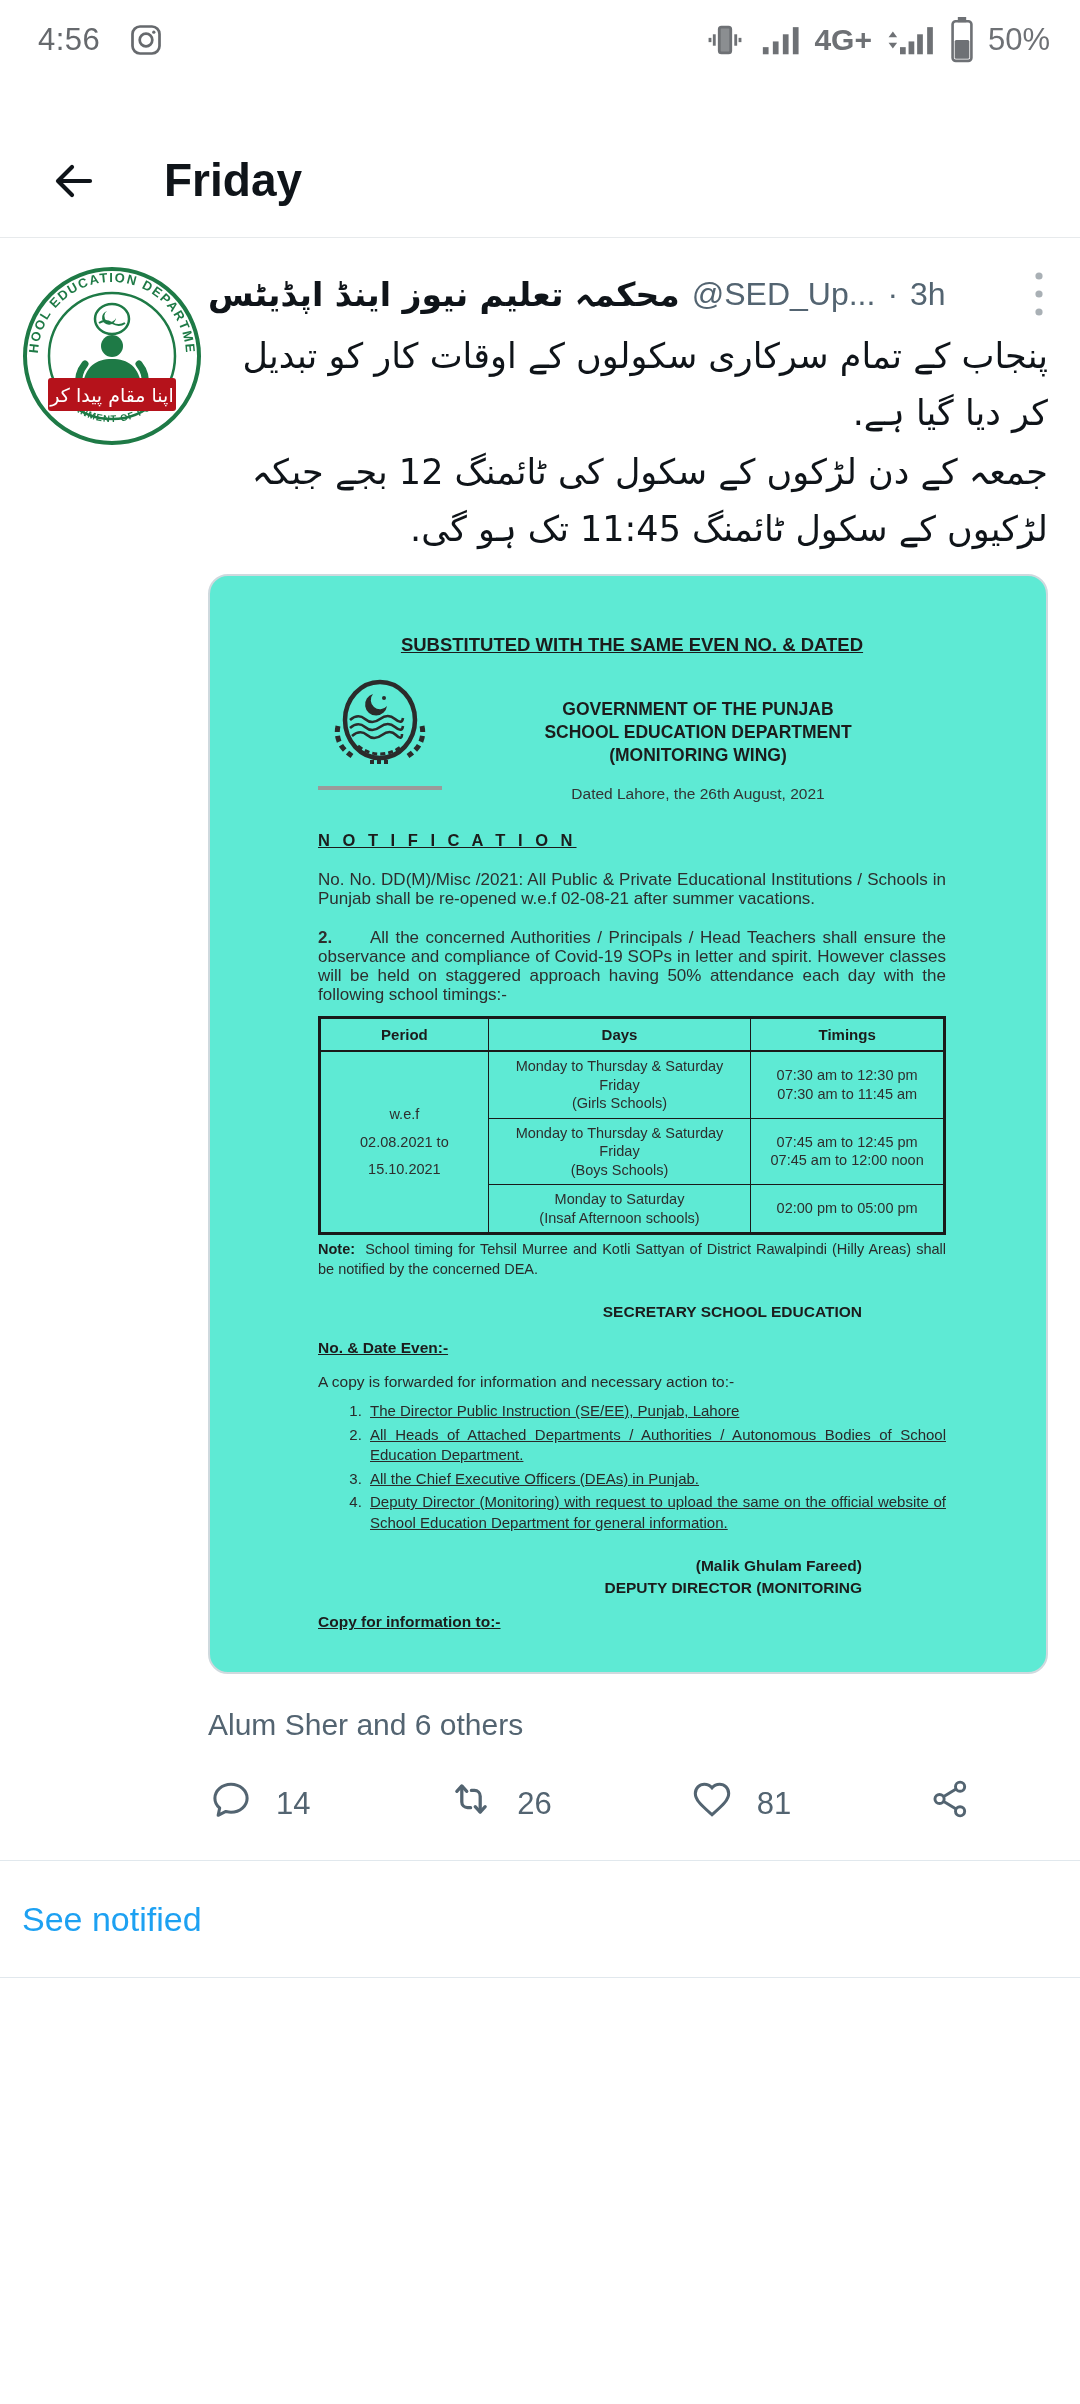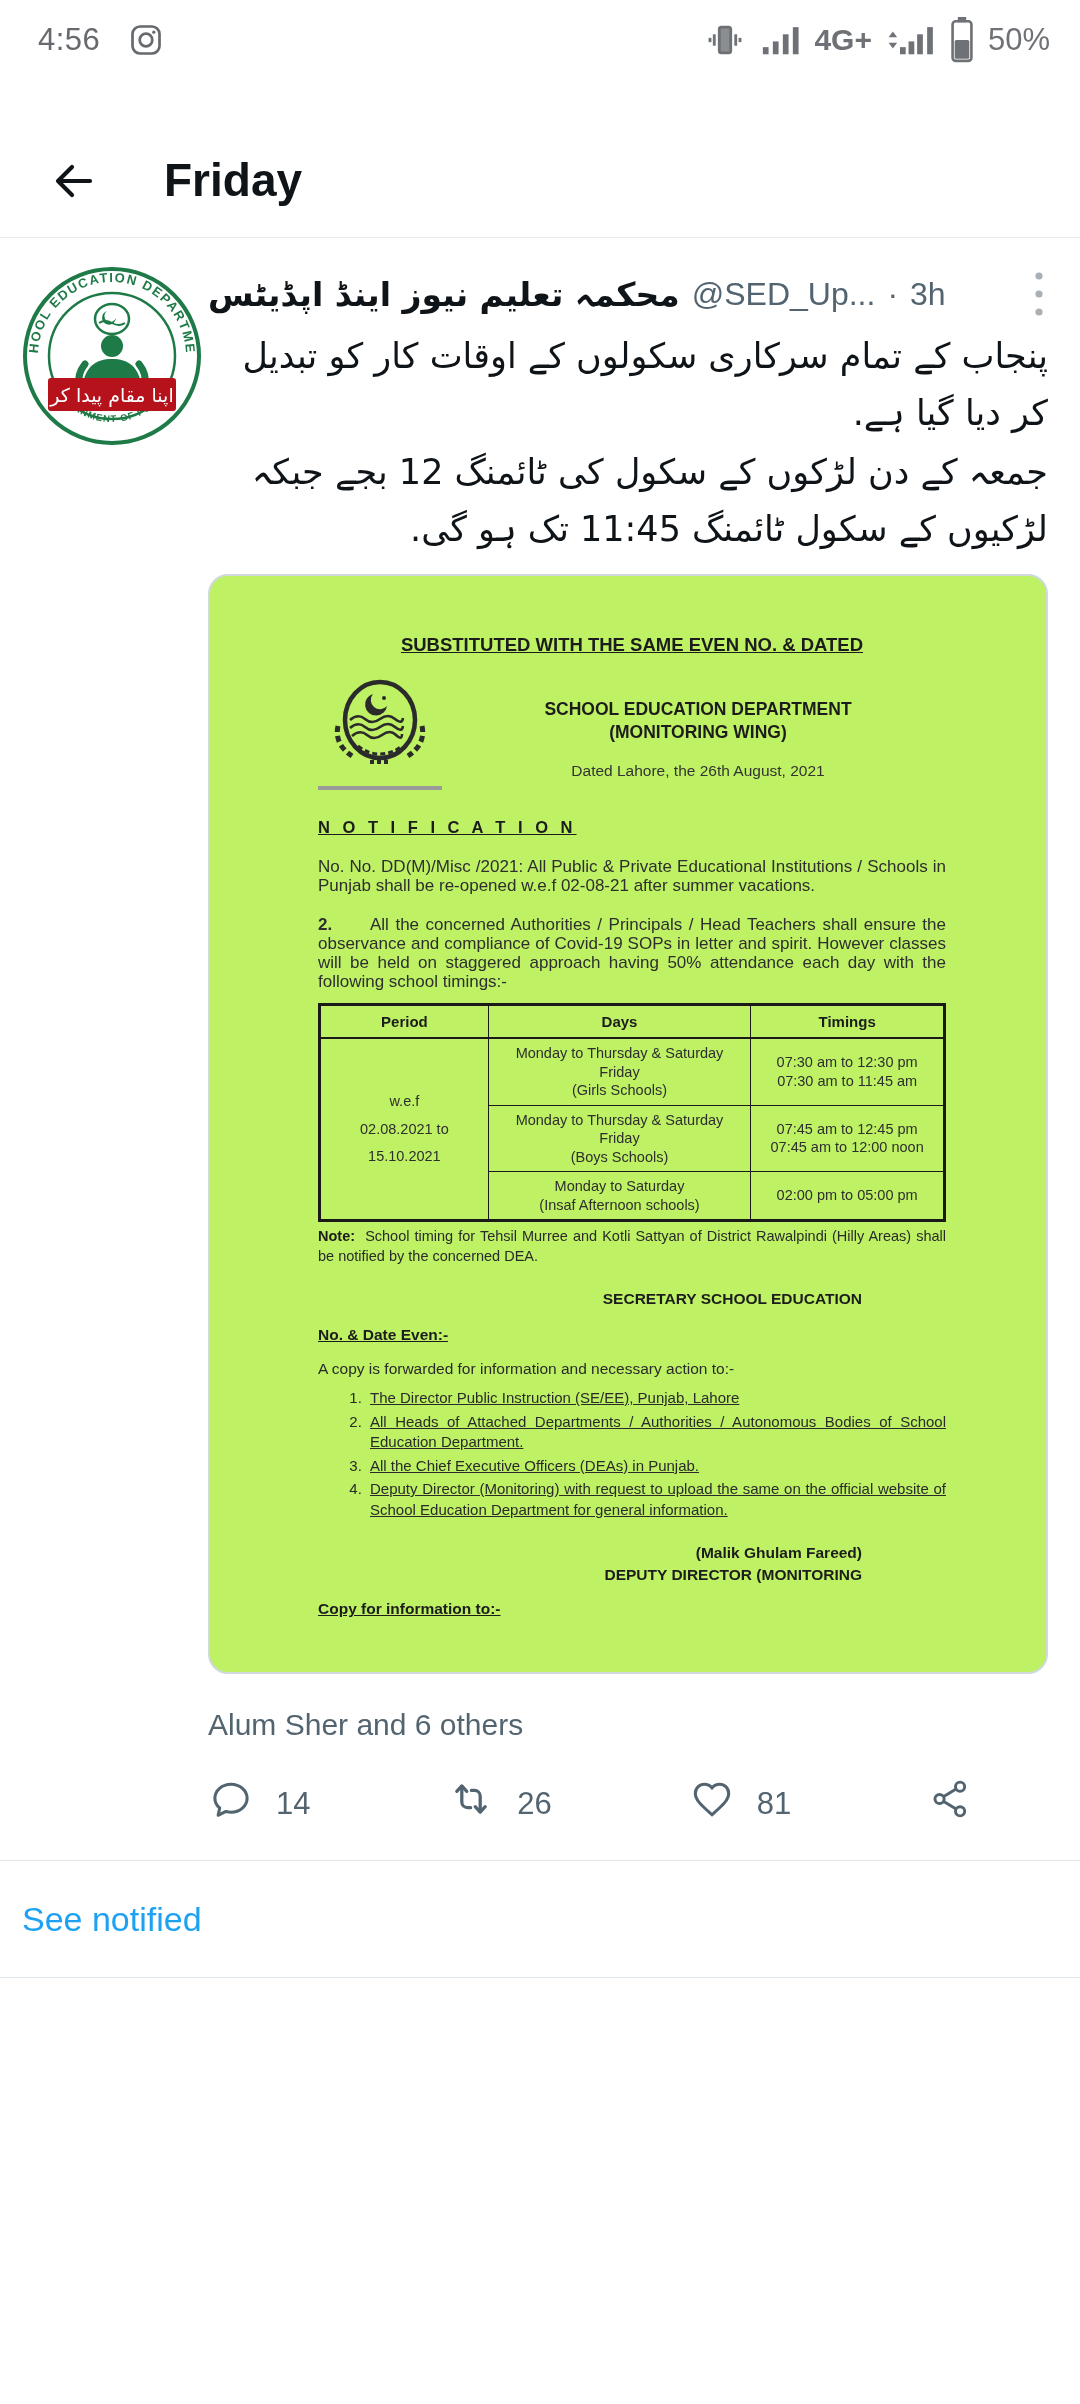--- a/index.html
+++ b/index.html
@@ -30,21 +30,21 @@
   .name-row { display:flex; align-items:center; gap:12px; min-height:48px; }
   .display-name { font-size:33px; font-weight:700; color:#0f1419; }
   .handle, .sep-dot, .tweet-time { font-size:32px; color:#536471; }
   .kebab { margin-left:auto; padding:4px 2px; cursor:pointer; }
   .tweet-text { direction:rtl; text-align:right; font-size:35px; line-height:57px; color:#0f1419; margin-top:4px; }
   .tweet-text p + p { margin-top:2px; }
 
   
   .doc-card {
     margin:16px 8px 0 184px; width:840px; height:1100px;
-    border:2px solid #cfd9de; border-radius:20px; background:#bef264;
+    border:2px solid #cfd9de; border-radius:20px; background:#5eead4;
     padding:58px 100px 0 108px; color:#2a2a2a; overflow:hidden; cursor:pointer;
   }
   .doc-title { font-size:18.5px; font-weight:700; text-align:center; text-decoration:underline; color:#1c1c1c; }
   .doc-head { display:flex; margin-top:22px; }
   .crest-wrap { width:132px; }
   .crest-underline { width:124px; height:4px; background:#9a9a9a; margin-top:8px; }
   .gov-block { flex:1; text-align:center; padding-top:20px; }
   .gov-line { font-size:17.5px; font-weight:700; line-height:23px; color:#1c1c1c; }
   .dated { margin-top:18px; font-size:15.5px; color:#333; }
   .notification { margin-top:28px; font-size:16.5px; font-weight:700; letter-spacing:4px; text-decoration:underline; color:#1c1c1c; }
@@ -200,20 +200,21 @@
           <path d="M32 50q8-7 15-1t15 0 15 0 8-1" fill="none" stroke="#2b2b2b" stroke-width="2.6"></path>
           <path d="M34 58q8-7 15-1t15 0 14 0 6-1" fill="none" stroke="#2b2b2b" stroke-width="2.6"></path>
           <path d="M40 68q10 8 22 8t22-8" fill="none" stroke="#2b2b2b" stroke-width="3" stroke-dasharray="5 3"></path>
           <path d="M20 48q-4 18 14 30" fill="none" stroke="#2b2b2b" stroke-width="5" stroke-dasharray="6 4"></path>
           <path d="M104 48q4 18-14 30" fill="none" stroke="#2b2b2b" stroke-width="5" stroke-dasharray="6 4"></path>
           <path d="M52 84h20" stroke="#2b2b2b" stroke-width="4" stroke-dasharray="4 3"></path>
         </svg>
         <div class="crest-underline"></div>
       </div>
       <div class="gov-block">
+        <div class="gov-line">GOVERNMENT OF THE PUNJAB</div>
         <div class="gov-line">SCHOOL EDUCATION DEPARTMENT</div>
         <div class="gov-line">(MONITORING WING)</div>
         <div class="dated">Dated Lahore, the 26th August, 2021</div>
       </div>
     </div>
 
     <div class="notification">N O T I F I C A T I O N</div>
 
     <p class="doc-para">No. No. DD(M)/Misc /2021: All Public &amp; Private Educational Institutions / Schools in Punjab shall be re-opened w.e.f 02-08-21 after summer vacations.</p>
     <p class="doc-para"><span class="para-num">2.</span><span>All the concerned Authorities / Principals / Head Teachers shall ensure the observance and compliance of Covid-19 SOPs in letter and spirit. However classes will be held on staggered approach having 50% attendance each day with the following school timings:-</span></p>

